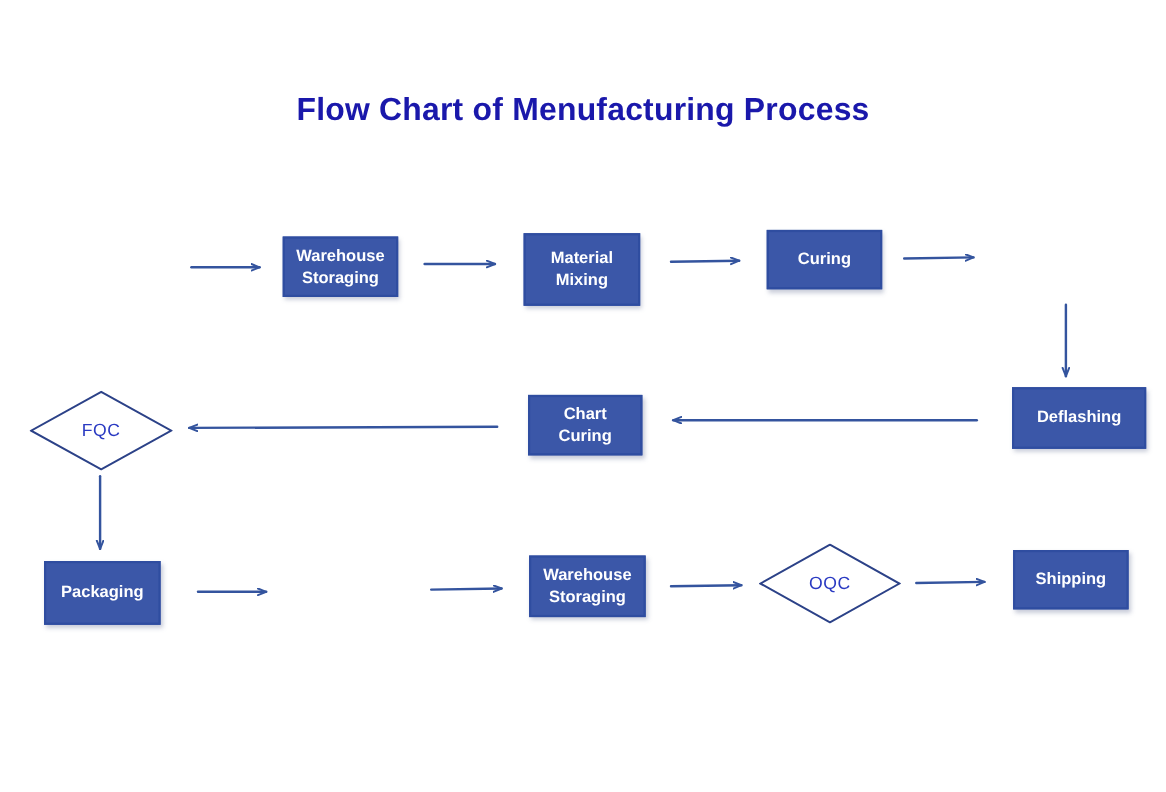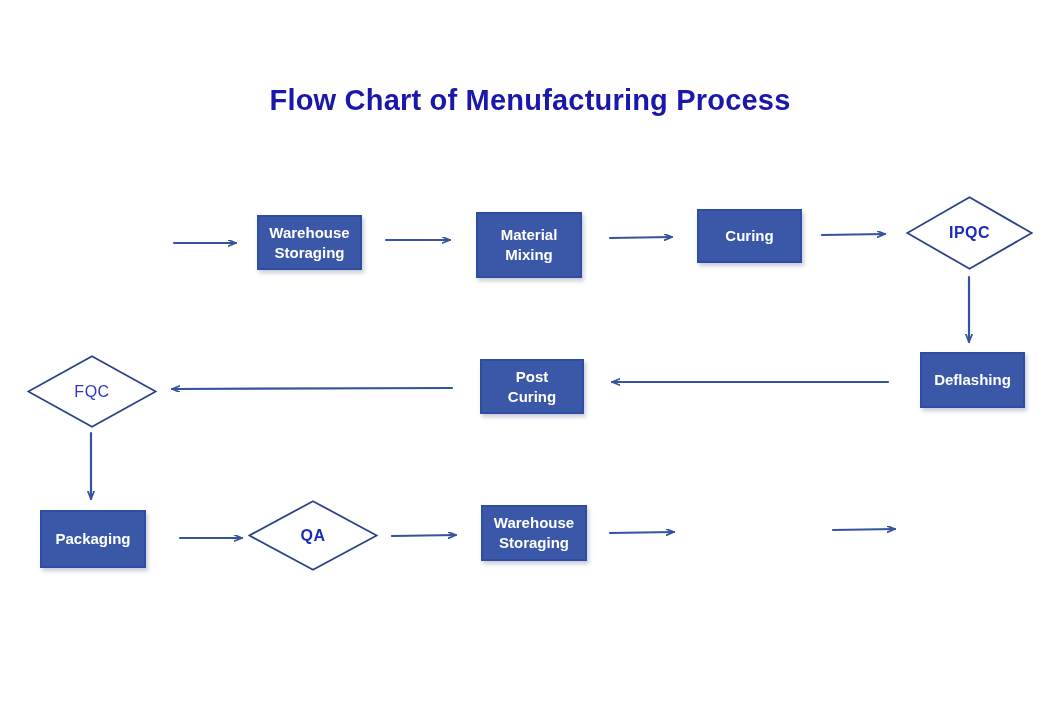--- a/index.html
+++ b/index.html
@@ -141,54 +141,51 @@
 
   <div class="node process" style="left:476px;top:212px;width:106px;height:66px">
     <span class="label">Material
 Mixing</span>
   </div>
 
   <div class="node process" style="left:697px;top:209px;width:105px;height:54px">
     <span class="label">Curing</span>
   </div>
 
-  <div class="node decision" style="left:906px;top:196px;width:127px;height:74px">
-    <svg class="diamond" viewBox="0 0 100 60" preserveAspectRatio="none">
-        <polygon points="50,1 99,30 50,59 1,30" vector-effect="non-scaling-stroke"></polygon>
-      </svg>
-    <span class="label bold-label">IPQC</span>
-  </div>
 
-  <div class="node process" style="left:920px;top:352px;width:105px;height:56px">
+  <div class="node process" style="left:920px;top:352px;width:122px;height:56px">
     <span class="label">Deflashing</span>
   </div>
 
   <div class="node process" style="left:480px;top:359px;width:104px;height:55px">
-    <span class="label">Post
+    <span class="label">Chart
 Curing</span>
   </div>
 
   <div class="node decision" style="left:27px;top:355px;width:130px;height:73px">
     <svg class="diamond" viewBox="0 0 100 60" preserveAspectRatio="none">
         <polygon points="50,1 99,30 50,59 1,30" vector-effect="non-scaling-stroke"></polygon>
       </svg>
     <span class="label light-label">FQC</span>
   </div>
 
   <div class="node process" style="left:40px;top:510px;width:106px;height:58px">
     <span class="label">Packaging</span>
   </div>
 
-  <div class="node decision" style="left:248px;top:500px;width:130px;height:71px">
-    <svg class="diamond" viewBox="0 0 100 60" preserveAspectRatio="none">
-        <polygon points="50,1 99,30 50,59 1,30" vector-effect="non-scaling-stroke"></polygon>
-      </svg>
-    <span class="label bold-label">QA</span>
-  </div>
 
   <div class="node process" style="left:481px;top:505px;width:106px;height:56px">
     <span class="label">Warehouse
 Storaging</span>
   </div>
 
+  <div class="node decision" style="left:690px;top:494px;width:129px;height:73px">
+    <svg class="diamond" viewBox="0 0 100 60" preserveAspectRatio="none">
+        <polygon points="50,1 99,30 50,59 1,30" vector-effect="non-scaling-stroke"></polygon>
+      </svg>
+    <span class="label light-label">OQC</span>
+  </div>
 
+  <div class="node process" style="left:921px;top:500px;width:105px;height:54px">
+    <span class="label">Shipping</span>
+  </div>
 
 </div>
 
 </body></html>

